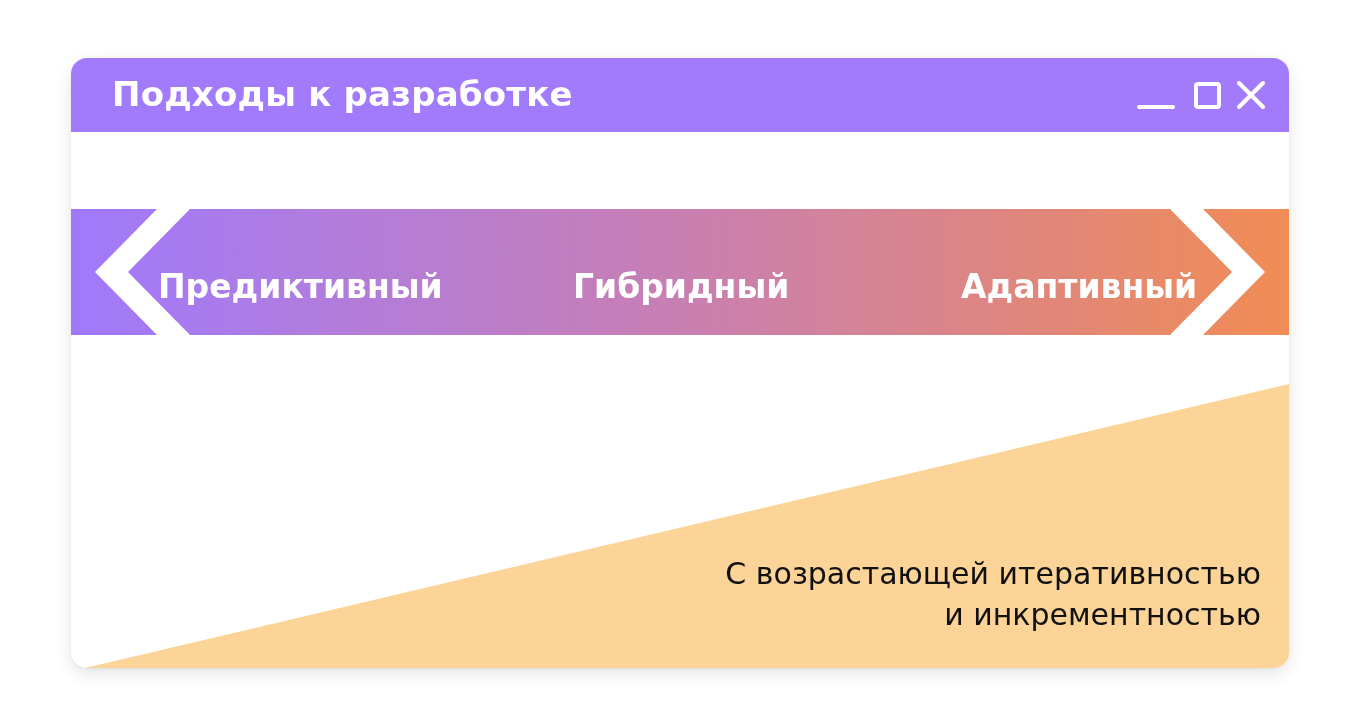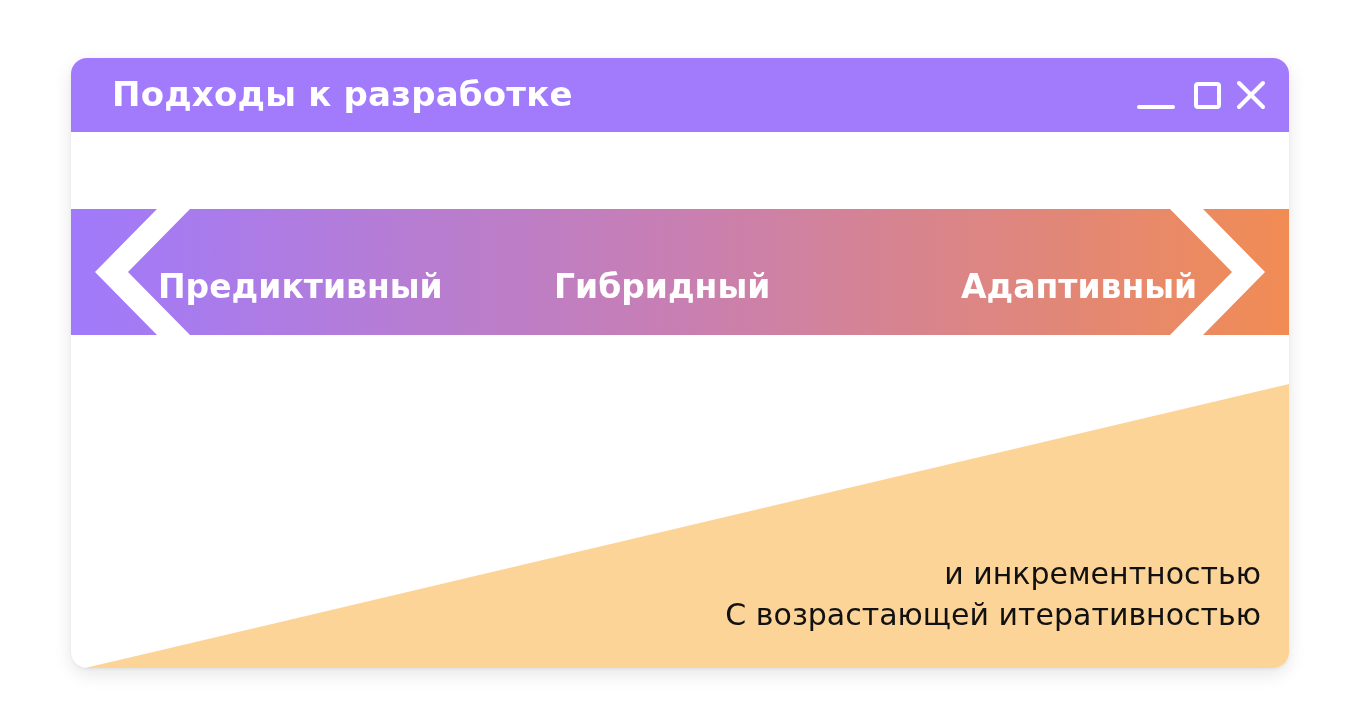--- a/index.html
+++ b/index.html
@@ -51,20 +51,20 @@
     </div>
     <div class="ctrl" style="left:1163px;">
       <svg width="36" height="36" viewBox="0 0 36 36">
         <line x1="5" y1="5" x2="29" y2="29" stroke="#ffffff" stroke-width="4" stroke-linecap="round"></line>
         <line x1="29" y1="5" x2="5" y2="29" stroke="#ffffff" stroke-width="4" stroke-linecap="round"></line>
       </svg>
     </div>
   </div>
 
   <div class="band-label" style="left:87px;">Предиктивный</div>
-  <div class="band-label" style="left:483px;">Гибридный</div>
+  <div class="band-label" style="left:502px;">Гибридный</div>
   <div class="band-label" style="left:890px;text-align:right;">Адаптивный</div>
 
   <div class="note">
+    <div>С возрастающей итеративностью</div>
     <div>и инкрементностью</div>
-    <div>С возрастающей итеративностью</div>
   </div>
 </div>
 
 </body></html>

